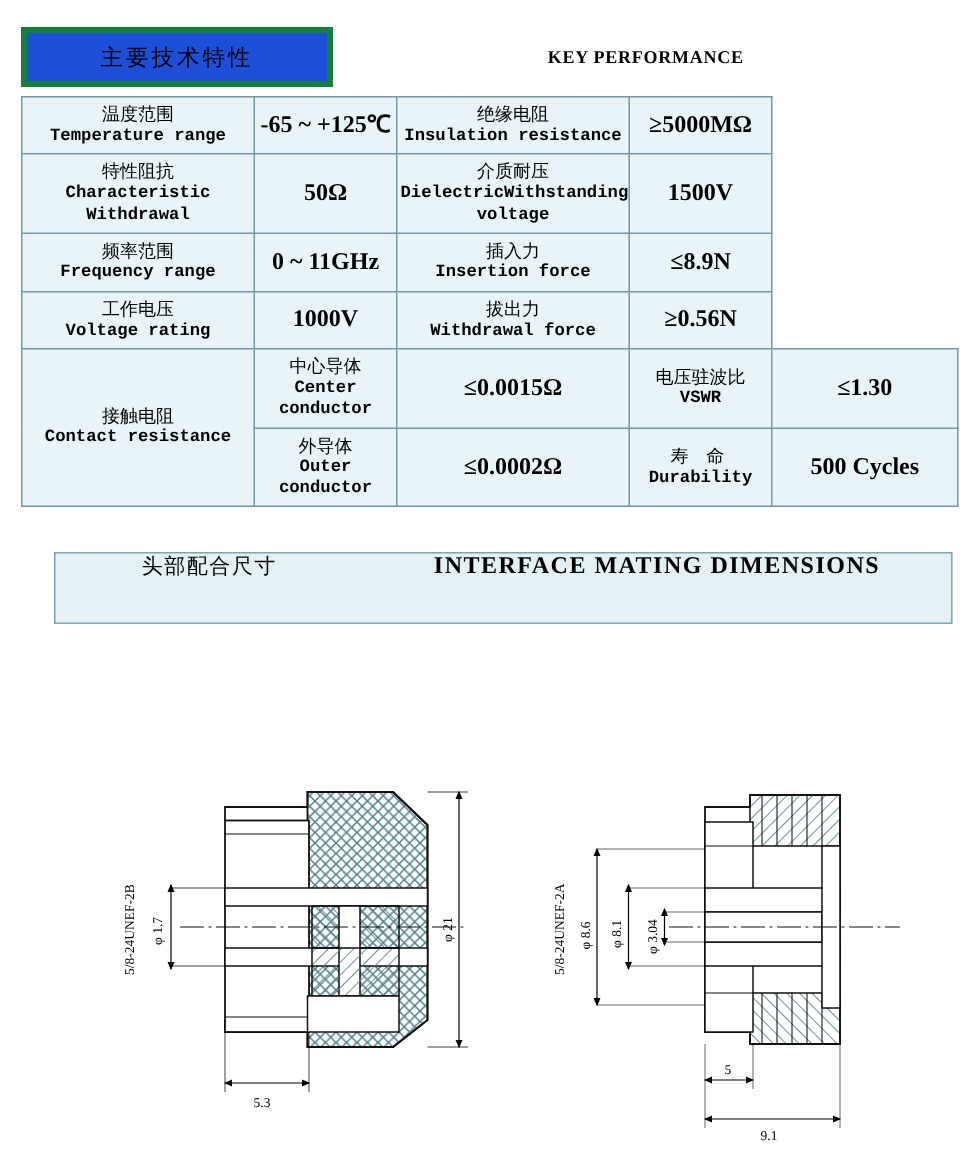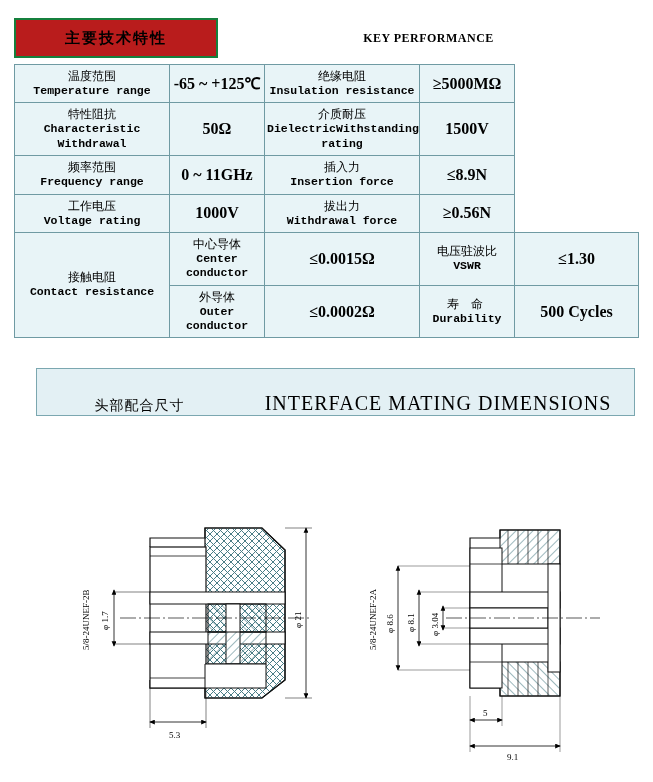--- a/index.html
+++ b/index.html
@@ -28,27 +28,27 @@
     top: 18px;
     width: 625px;
   }
   .perf-header {
     display: flex;
     align-items: stretch;
     height: 40px;
   }
   .perf-header-cn {
     width: 200px;
-    background: #b91c1c;
-    border: 2px solid #15803d;
+    background: #1d4ed8;
+    border: 4px solid #15803d;
     display: flex;
     align-items: center;
     justify-content: center;
     font-size: 15px;
-    font-weight: bold;
+    font-weight: normal;
     letter-spacing: 2px;
     color: #000;
     font-family: "DejaVu Sans", sans-serif;
   }
   .perf-header-en {
     flex: 1;
     display: flex;
     align-items: center;
     justify-content: center;
     font-size: 12px;
@@ -95,39 +95,39 @@
   
   .mating-wrap {
     position: absolute;
     left: 36px;
     top: 368px;
     width: 597px;
     height: 46px;
     border: 1px solid #7ba7b0;
     background: #e3f0f4;
     display: flex;
-    align-items: flex-end;
+    align-items: flex-start;
   }
   .mating-cn {
     width: 205px;
     display: flex;
     align-items: center;
     justify-content: center;
     font-family: "DejaVu Sans", sans-serif;
     font-size: 14px;
     color: #000;
     letter-spacing: 1px;
   }
   .mating-en {
     flex: 1;
     display: flex;
     align-items: center;
     justify-content: center;
-    font-size: 20px;
-    font-weight: normal;
+    font-size: 16px;
+    font-weight: bold;
     letter-spacing: 1px;
   }
 
   
   .drawings {
     position: absolute;
     left: 0;
     top: 520px;
     width: 653px;
     height: 260px;
@@ -166,21 +166,21 @@
         </tr>
 
         <tr>
           <td class="label-cell">
             <span class="cn">特性阻抗</span>
             <span class="en">Characteristic Withdrawal</span>
           </td>
           <td class="value-cell val">50Ω</td>
           <td class="label-cell">
             <span class="cn">介质耐压</span>
-            <span class="en">DielectricWithstanding rating</span>
+            <span class="en">DielectricWithstanding voltage</span>
           </td>
           <td class="value-cell val">1500V</td>
         </tr>
 
         <tr>
           <td class="label-cell">
             <span class="cn">频率范围</span>
             <span class="en">Frequency range</span>
           </td>
           <td class="value-cell val">0 ~ 11GHz</td>

